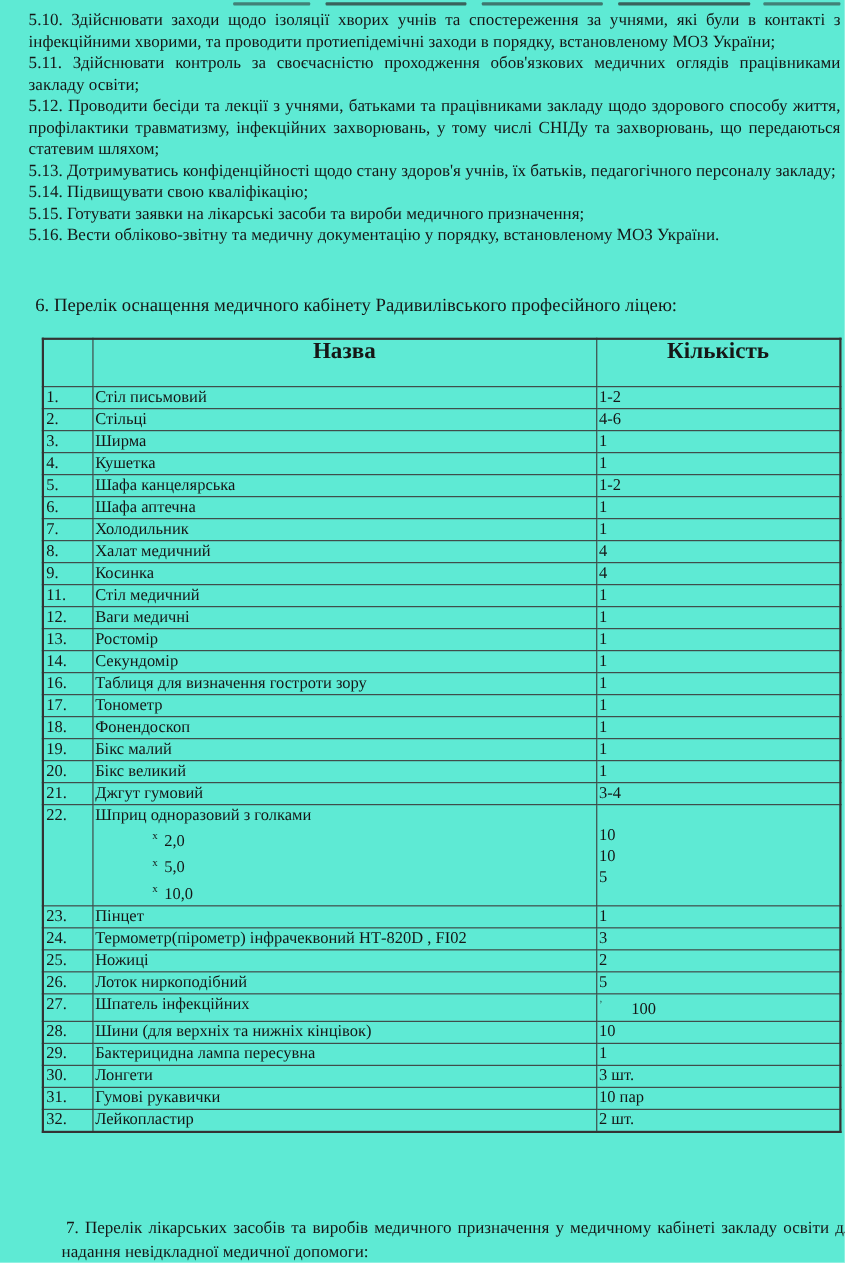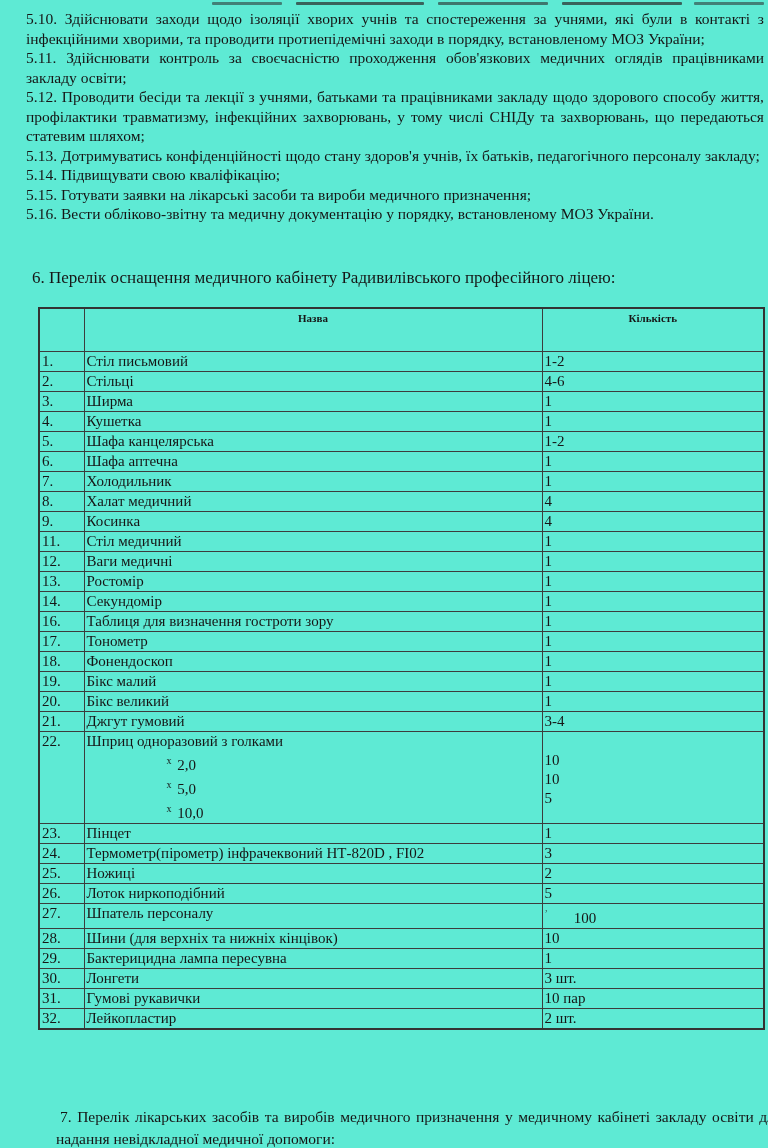--- a/index.html
+++ b/index.html
@@ -48,30 +48,30 @@
     vertical-align:top;
     padding:0 2px;
     overflow:hidden;
   }
   table.equip{border:2px solid #333;}
   col.c-num{width:45px;}
   col.c-name{width:458px;}
   col.c-qty{width:222px;}
   th.h-name,th.h-qty{
     height:42px;
-    font-size:11px;
+    font-size:21px;
     font-weight:bold;
     text-align:center;
     padding-top:3px;
     margin-left:11px;
   }
   td.num{padding-left:8px;height:19px;}
   td.name{padding-left:12px;}
   td.qty{text-align:left;}
-  td .subline{padding-left:80px;}
+  td .subline{padding-left:52px;}
   td .subline sup{font-size:10px;margin-right:2px;}
   td.qty .qline{min-height:19px;}
   .qmark{font-size:10px;vertical-align:super;margin-right:26px;opacity:.7;}
   .sec7{
     position:absolute;top:1106px;left:28px;width:726px;
     font-size:15.5px;line-height:22px;
     text-align:justify;
     text-indent:4px;
     margin-left:28px;
   }
@@ -285,21 +285,21 @@
         <tr>
           <td class="num">26.</td>
           <td class="name">
             <div>Лоток ниркоподібний</div>
           </td>
           <td class="qty">5</td>
         </tr>
         <tr>
           <td class="num">27.</td>
           <td class="name">
-            <div>Шпатель персоналу</div>
+            <div>Шпатель інфекційних</div>
           </td>
           <td class="qty"><span class="qmark">’</span>100</td>
         </tr>
         <tr>
           <td class="num">28.</td>
           <td class="name">
             <div>Шини (для верхніх та нижніх кінцівок)</div>
           </td>
           <td class="qty">10</td>
         </tr>

